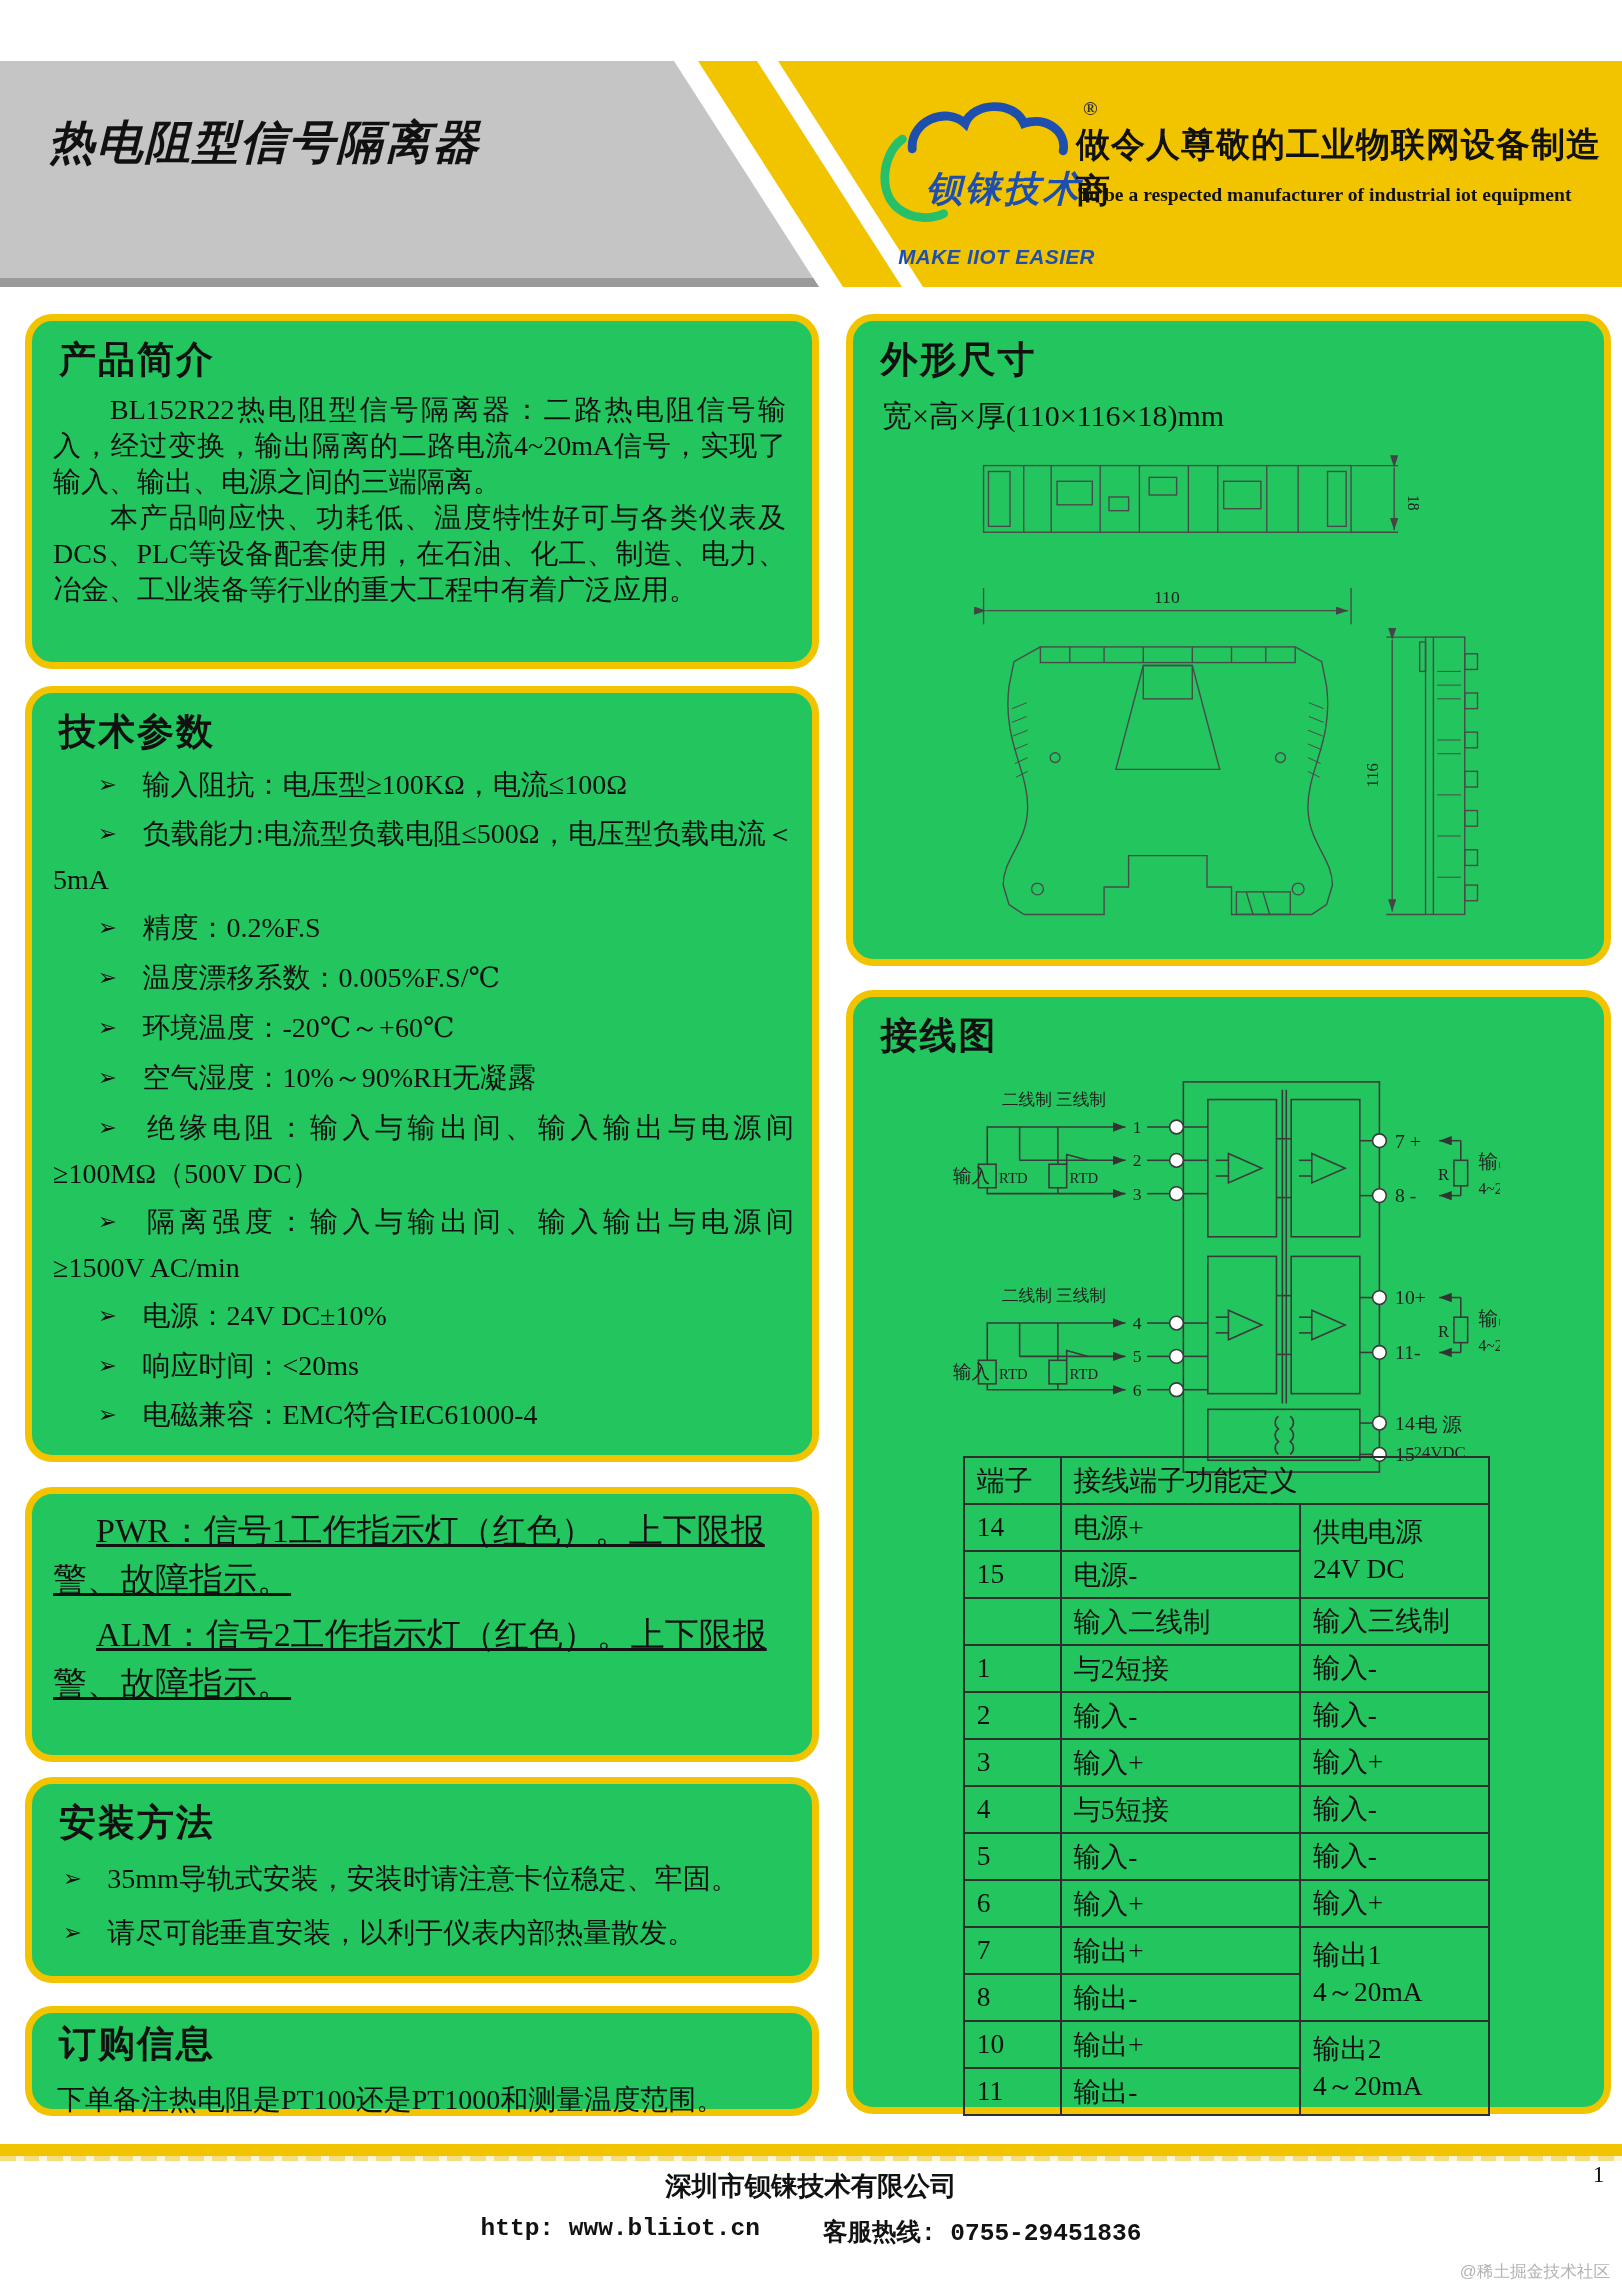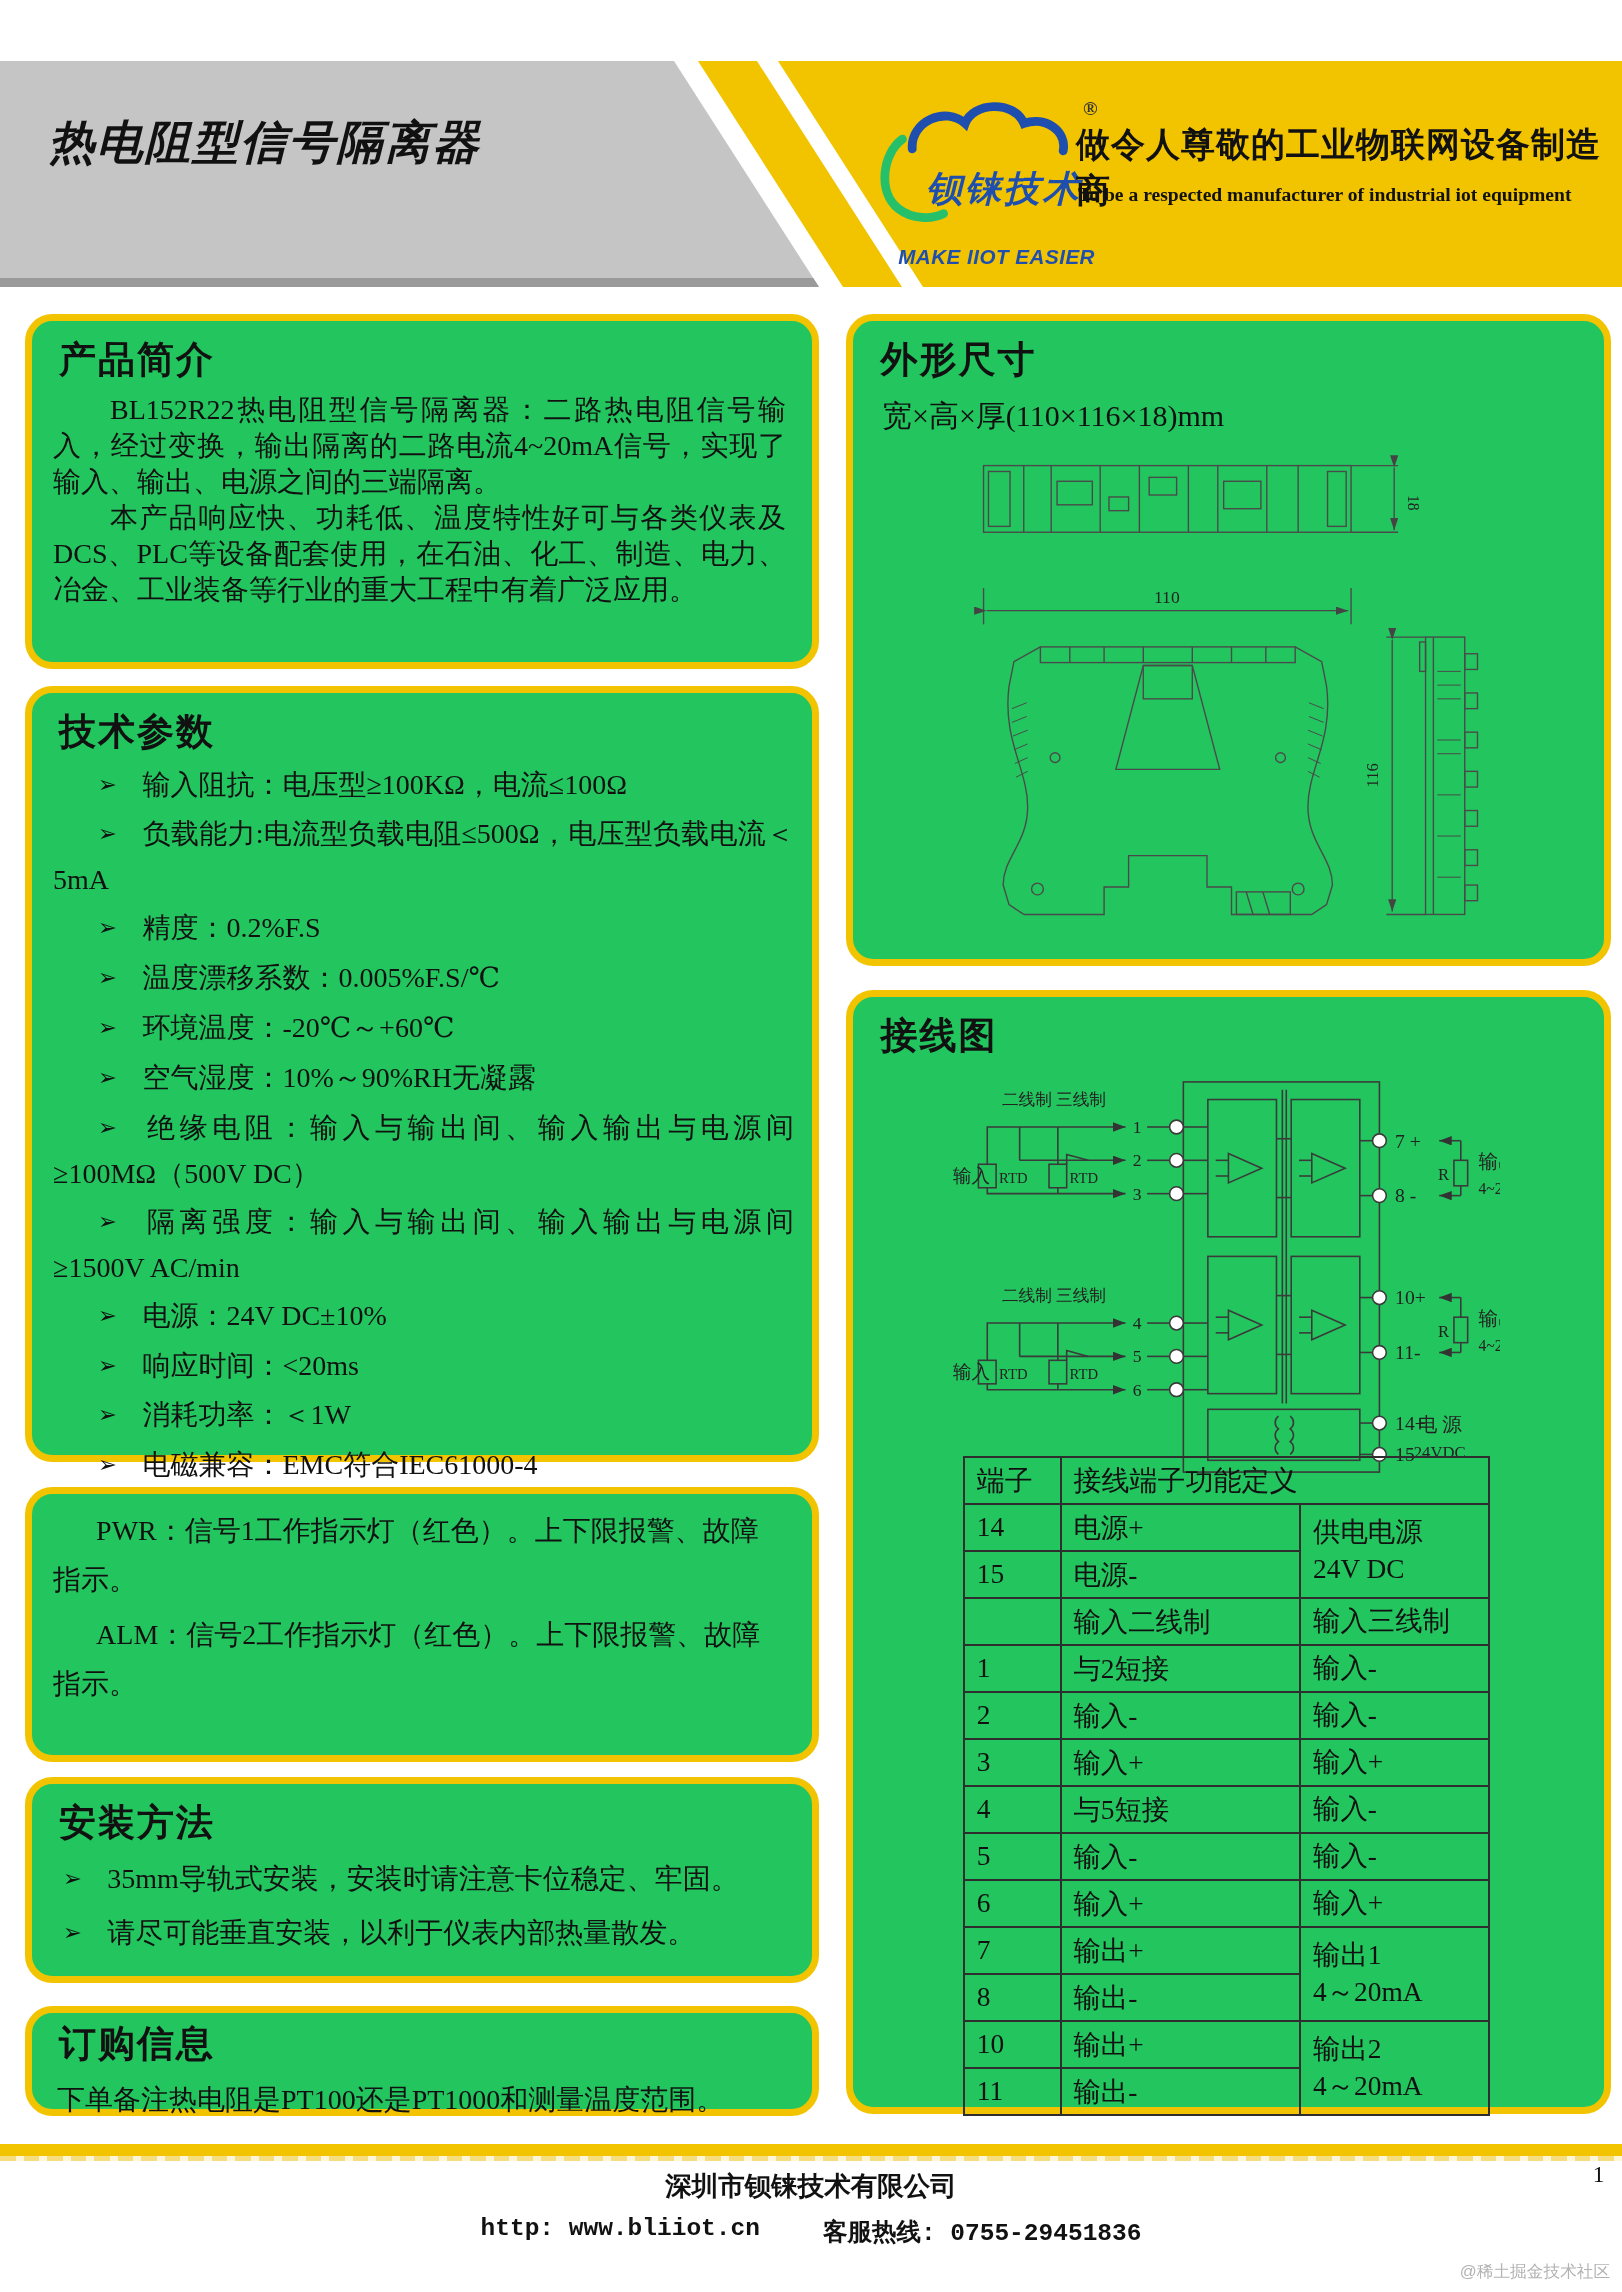--- a/index.html
+++ b/index.html
@@ -38,21 +38,21 @@
 
   
   .ybox{position:absolute;border:7.8px solid var(--gold);border-radius:27.4px;background:#22c55e;box-sizing:border-box;}
   .sec-title{font-size:37px;font-weight:700;margin:13.7px 0 0 27.4px;letter-spacing:2px;}
   .body-text{margin:7.8px 25.5px 0 21.6px;font-size:28px;line-height:36px;text-align:justify;}
   .body-text .para{text-indent:57px;}
   .params{margin:5.9px 17.6px 0 21.6px;font-size:28px;}
   .params .param{line-height:44px;margin:3.9px 0;text-align:justify;text-indent:45px;}
   .param .b{margin-right:25.5px;font-size:22.5px;position:relative;top:-2px;}
   .install .param{text-indent:9.8px;line-height:49px;}
-  .ind-text{margin:11.8px 25.5px 0 21.6px;font-size:28px;line-height:49px;}
+  .ind-text{margin:11.8px 25.5px 0 21.6px;font-size:34px;line-height:49px;text-decoration:underline;}
   .ind-text .para{text-indent:43px;margin-bottom:5.9px;}
   .order-text{margin:7.8px 23.5px 0 25.5px;font-size:28px;line-height:45px;}
 
   
   .size-line{margin:11.8px 0 0 29px;font-size:30px;}
   .dims-svg{position:absolute;left:55px;top:125px;}
 
   
   .wire-svg{position:absolute;left:98px;top:73px;}
   .tterm{position:absolute;left:110px;top:459px;border-collapse:collapse;
@@ -122,21 +122,20 @@
       <div class="param"><span class="b">➢</span><span>输入阻抗：电压型≥100KΩ，电流≤100Ω</span></div>
       <div class="param"><span class="b">➢</span><span>负载能力:电流型负载电阻≤500Ω，电压型负载电流＜5mA</span></div>
       <div class="param"><span class="b">➢</span><span>精度：0.2%F.S</span></div>
       <div class="param"><span class="b">➢</span><span>温度漂移系数：0.005%F.S/℃</span></div>
       <div class="param"><span class="b">➢</span><span>环境温度：-20℃～+60℃</span></div>
       <div class="param"><span class="b">➢</span><span>空气湿度：10%～90%RH无凝露</span></div>
       <div class="param"><span class="b">➢</span><span>绝缘电阻：输入与输出间、输入输出与电源间≥100MΩ（500V DC）</span></div>
       <div class="param"><span class="b">➢</span><span>隔离强度：输入与输出间、输入输出与电源间≥1500V AC/min</span></div>
       <div class="param"><span class="b">➢</span><span>电源：24V DC±10%</span></div>
       <div class="param"><span class="b">➢</span><span>响应时间：&lt;20ms</span></div>
-      <div class="param"><span class="b">➢</span><span>消耗功率：＜1W</span></div>
       <div class="param"><span class="b">➢</span><span>电磁兼容：EMC符合IEC61000-4</span></div>
     </div>
 </div>
 
 <div class="ybox" style="left:24.5px;top:1487px;width:794px;height:275px;">
   <div class="ind-text">
       <div class="para">PWR：信号1工作指示灯（红色）。上下限报警、故障指示。</div>
       <div class="para">ALM：信号2工作指示灯（红色）。上下限报警、故障指示。</div>
     </div>
 </div>

